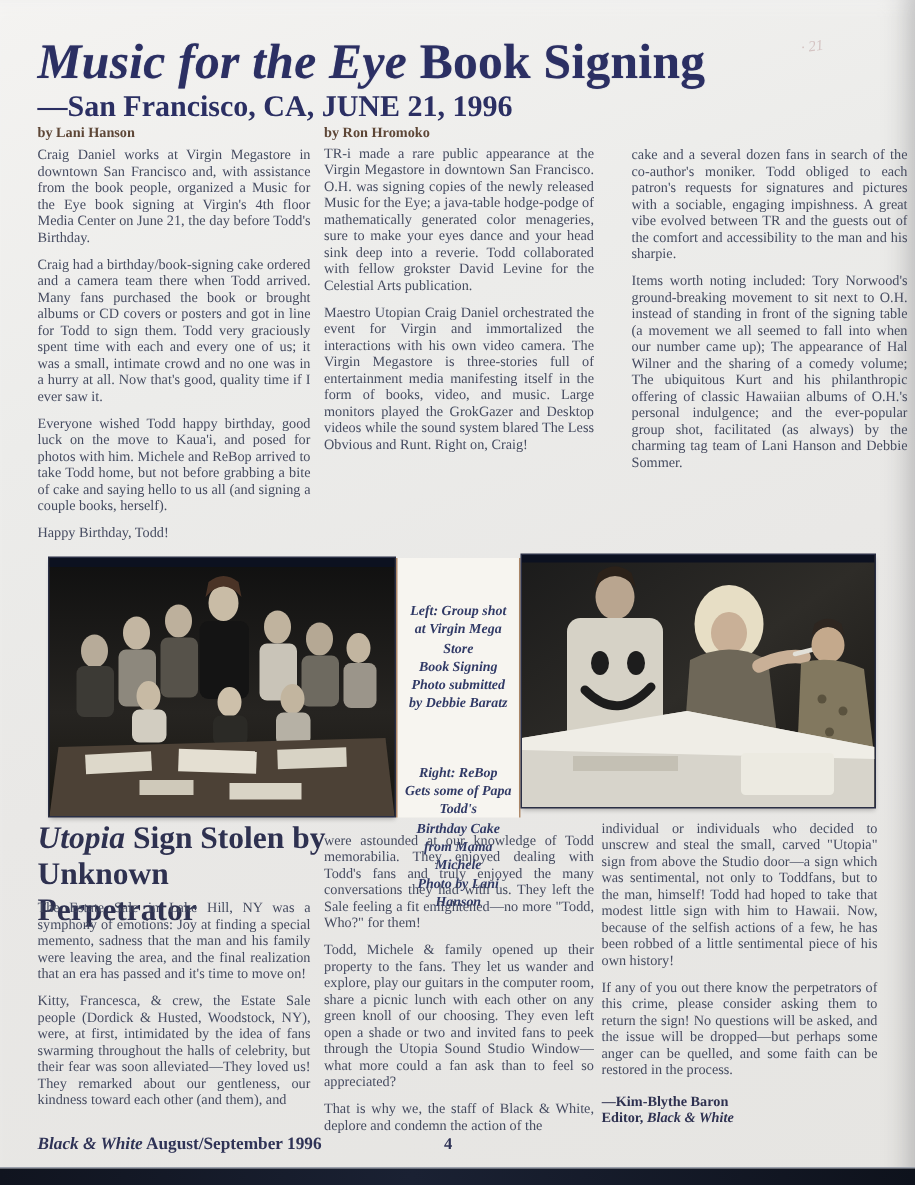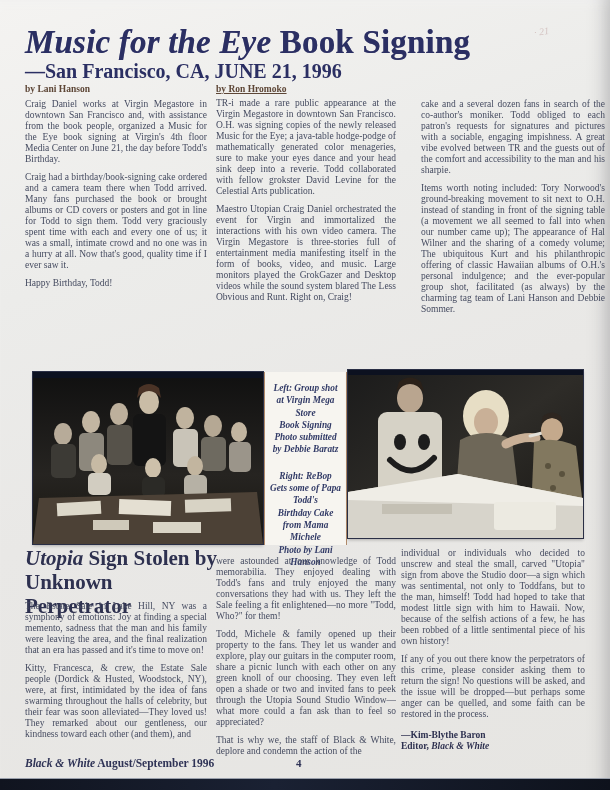--- a/index.html
+++ b/index.html
@@ -5,34 +5,34 @@
   html,body{margin:0;padding:0;}
   body{width:610px;height:790px;overflow:hidden;background:#cfcfcd;font-family:"Liberation Serif","DejaVu Serif",serif;}
   .page{position:relative;width:610px;height:790px;
     background:linear-gradient(160deg,#f4f3f1 0%,#ececea 30%,#e9e8e6 55%,#e6e5e2 100%);
     box-shadow:inset -14px 0 18px -10px rgba(120,120,125,.45), inset 0 10px 14px -10px rgba(255,255,255,.9);}
   
   .headline{position:absolute;left:25px;top:24px;width:545px;color:#2b2f63;font-weight:bold;font-size:33px;line-height:36px;letter-spacing:.2px;text-shadow:0 0 .6px rgba(43,47,99,.55);}
   .headline .it{font-style:italic;}
   .subhead{position:absolute;left:25px;top:60px;width:545px;color:#2b2f63;font-weight:bold;font-size:20px;line-height:23px;}
   .byline{position:absolute;top:84px;color:#5d4636;font-weight:bold;font-size:9.5px;}
-  .byline.b1{left:25px;} .byline.b2{left:216px;text-decoration:underline;}
+  .byline.b1{left:25px;} .byline.b2{left:216px;}
   
   .col{position:absolute;color:#454b60;font-size:9.5px;line-height:11px;text-align:justify;}
   .col p{margin:0 0 7px 0;}
   .a1c1{left:25px;top:99px;width:182px;height:268px;overflow:hidden;}
   .a1c2{left:216px;top:98px;width:180px;height:268px;overflow:hidden;}
   .a1c3{left:401px;top:99px;width:184px;height:268px;overflow:hidden;margin-left:20px;}
   
   .strip{position:absolute;left:33px;top:370px;width:550px;height:176px;}
   .photo{position:absolute;background:#181818;box-shadow:0 0 0 1px #2a2f45, 0 2px 3px rgba(0,0,0,.25);}
   .photoL{left:0;top:2px;width:230px;height:172px;}
   .photoR{left:315px;top:0;width:235px;height:168px;}
   .capbox{position:absolute;left:231px;top:2px;width:83px;height:173px;background:#f7f5f0;border-left:1px solid #b08a6a;border-right:1px solid #b08a6a;padding:10px 2px 0 2px;box-sizing:border-box;}
-  .caption{color:#313a66;font-weight:bold;font-style:italic;font-size:9.3px;line-height:12.3px;text-align:center;}
+  .caption{color:#313a66;font-weight:bold;font-style:italic;font-size:9.3px;line-height:12.3px;text-align:center;margin-top:20px;}
   .caption div{margin:0;}
   .capgap{height:14px;}
   
   .head2{position:absolute;left:25px;top:546px;width:195px;color:#2e3150;font-weight:bold;font-size:21px;line-height:24px;}
   .head2 .it{font-style:italic;}
   .a2c1{left:25px;top:601px;width:182px;height:152px;overflow:hidden;}
   .a2c2{left:216px;top:556px;width:180px;height:208px;overflow:hidden;}
   .a2c3{left:401px;top:548px;width:184px;height:212px;overflow:hidden;}
   .sig{margin-top:10px;font-weight:bold;color:#2e3150;text-align:left;}
   .sig .it{font-style:italic;}
@@ -52,20 +52,21 @@
   <div class="pencil">· 21</div>
 
   <div class="headline"><span class="it">Music for the Eye</span><span> Book Signing</span></div>
   <div class="subhead">—San Francisco, CA, JUNE 21, 1996</div>
   <div class="byline b1">by Lani Hanson</div>
   <div class="byline b2">by Ron Hromoko</div>
 
   <div class="col a1c1">
       <p>Craig Daniel works at Virgin Megastore in downtown San Francisco and, with assistance from the book people, organized a Music for the Eye book signing at Virgin's 4th floor Media Center on June 21, the day before Todd's Birthday.</p>
       <p>Craig had a birthday/book-signing cake ordered and a camera team there when Todd arrived. Many fans purchased the book or brought albums or CD covers or posters and got in line for Todd to sign them. Todd very graciously spent time with each and every one of us; it was a small, intimate crowd and no one was in a hurry at all.  Now that's good, quality time if I ever saw it.</p>
+      <p>Everyone wished Todd happy birthday, good luck on the move to Kaua'i, and posed for photos with him. Michele and ReBop arrived to take Todd home, but not before grabbing a bite of cake and saying hello to us all (and signing a couple books, herself).</p>
       <p>Happy Birthday, Todd!</p>
     </div>
   <div class="col a1c2">
       <p>TR-i made a rare public appearance at the Virgin Megastore in downtown San Francisco. O.H. was signing copies of the newly released Music for the Eye; a java-table hodge-podge of mathematically generated color menageries, sure to make your eyes dance and your head sink deep into a reverie.  Todd collaborated with fellow grokster David Levine for the Celestial Arts publication.</p>
       <p>Maestro Utopian Craig Daniel orchestrated the event for Virgin and immortalized the interactions with his own video camera.  The Virgin Megastore is three-stories full of entertainment media manifesting itself in the form of books, video, and music.  Large monitors played the GrokGazer and Desktop videos while the sound system blared The Less Obvious and Runt.  Right on, Craig!</p>
     </div>
   <div class="col a1c3">
       <p>cake and a several dozen fans in search of the co-author's moniker.  Todd obliged to each patron's requests for signatures and pictures with a sociable, engaging impishness.  A great vibe evolved between TR and the guests out of the comfort and accessibility to the man and his sharpie.</p>
       <p>Items worth noting included: Tory Norwood's ground-breaking movement to sit next to O.H. instead of standing in front of the signing table (a movement we all seemed to fall into when our number came up); The appearance of Hal Wilner and the sharing of a comedy volume; The ubiquitous Kurt and his philanthropic offering of classic Hawaiian albums of O.H.'s personal indulgence;  and the ever-popular group shot, facilitated (as always) by the charming tag team of Lani Hanson and Debbie Sommer.</p>
     </div>

